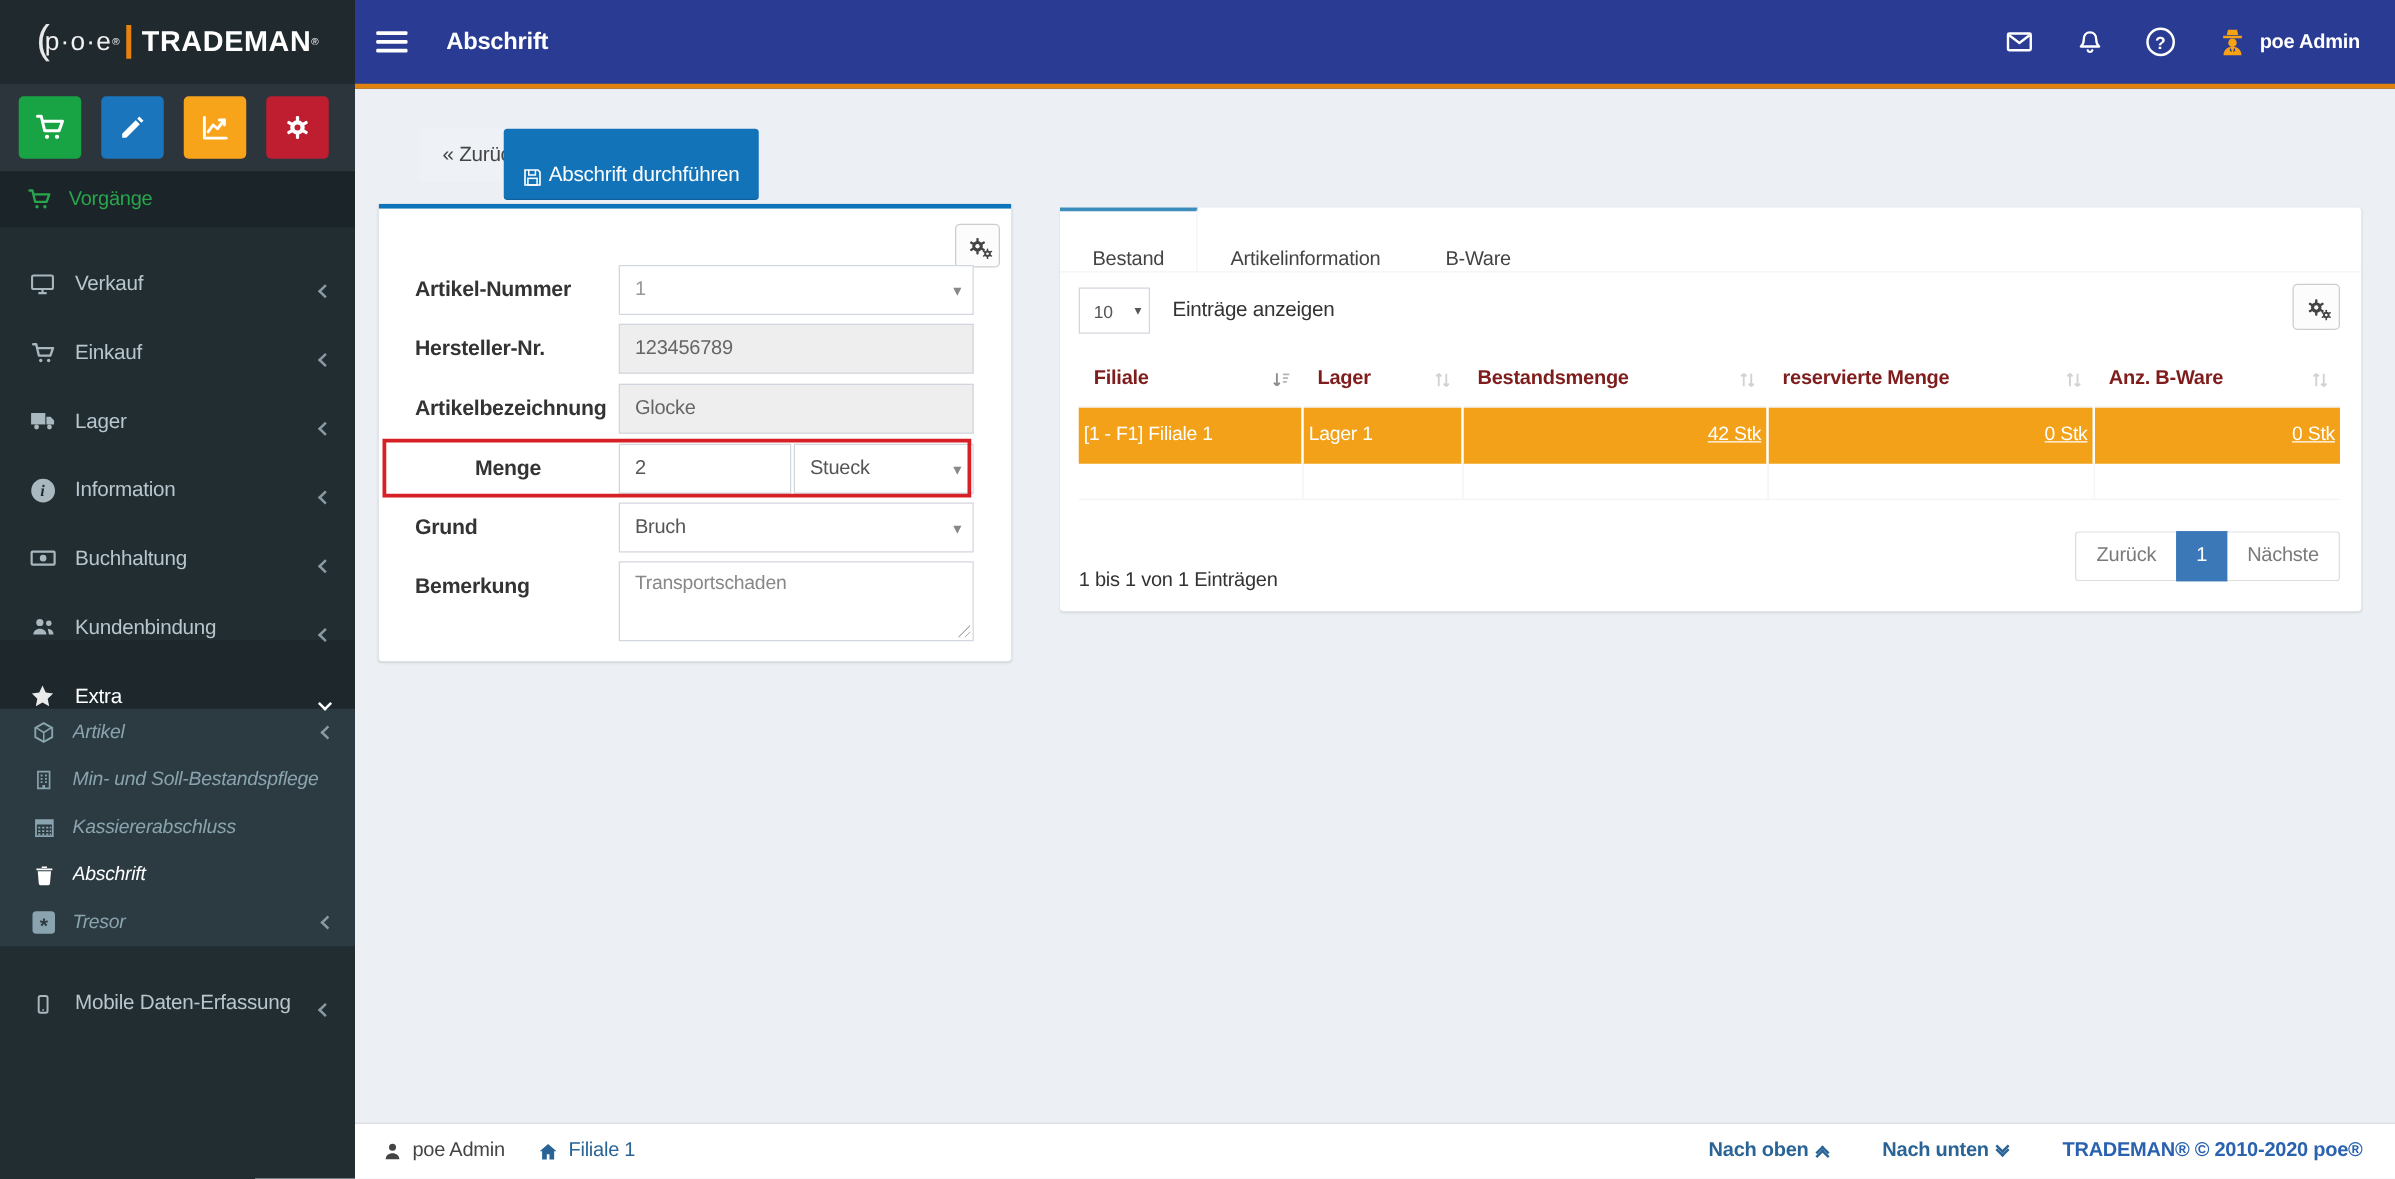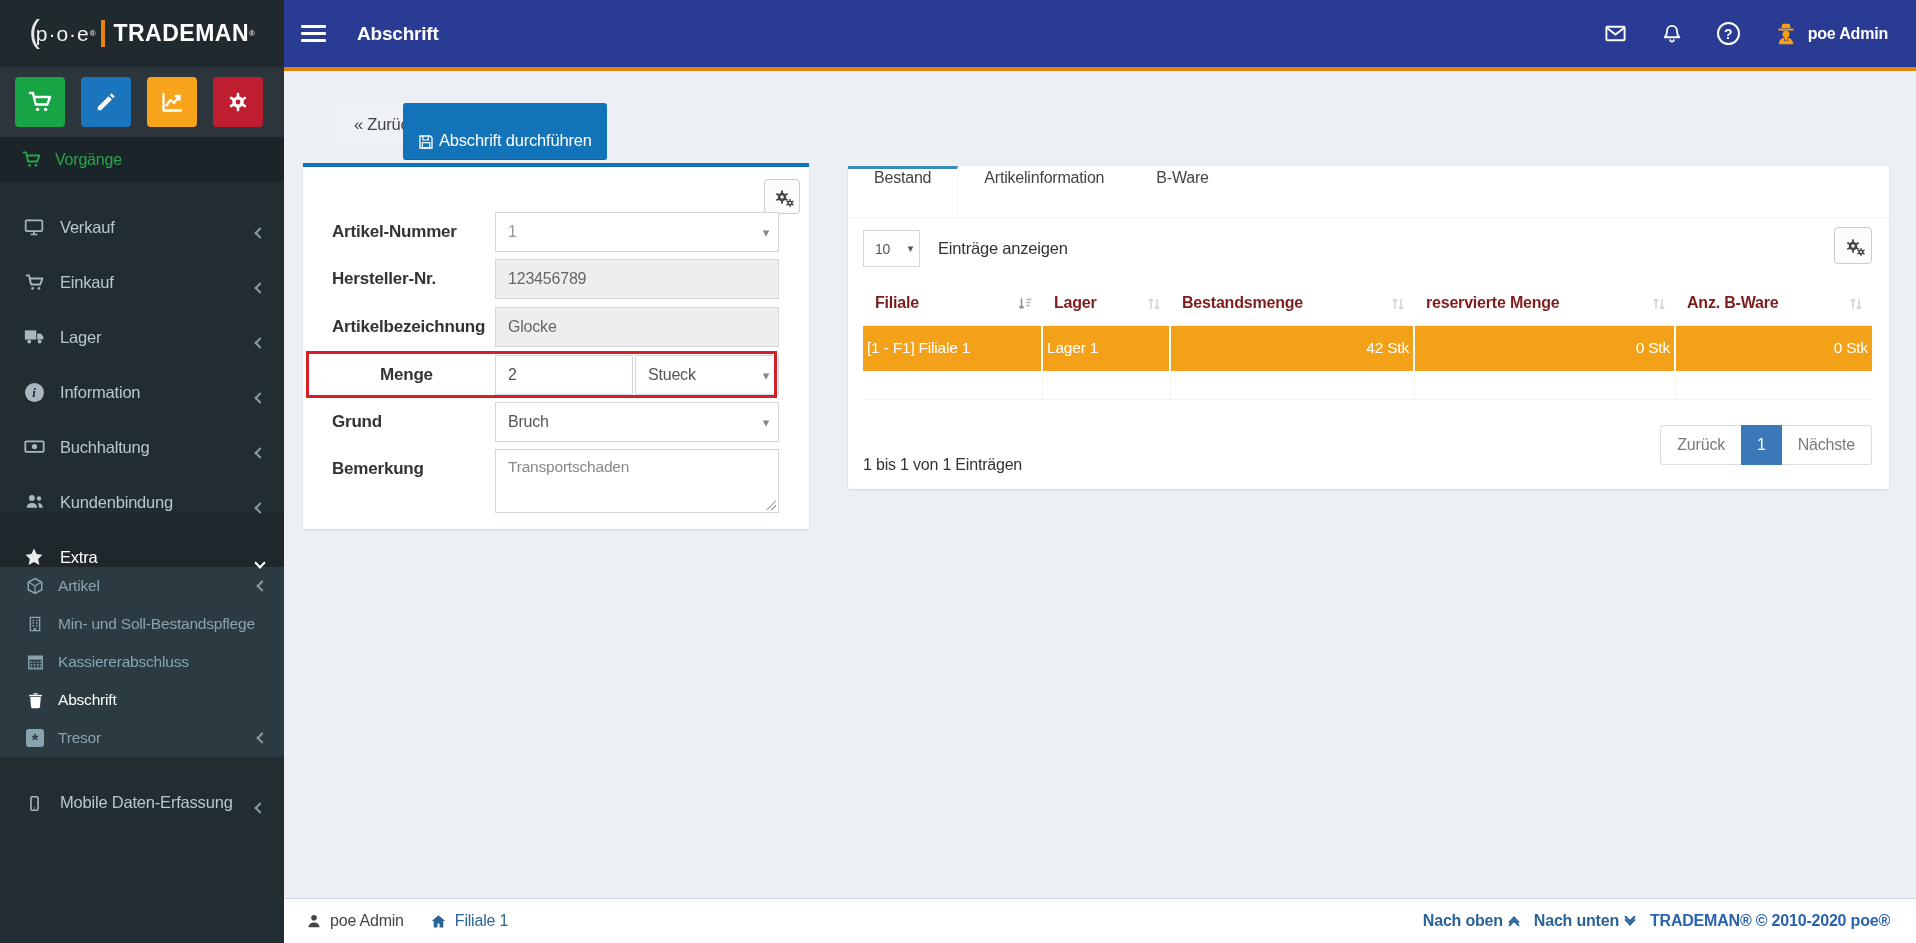--- a/index.html
+++ b/index.html
@@ -19,21 +19,21 @@
   .sc { width:50px; height:50px; border-radius:4px; display:flex; align-items:center; justify-content:center; color:#fff; cursor:pointer; }
   .sc-green { background:#18a444; } .sc-blue { background:#1b75bc; } .sc-yellow { background:#f8a41a; } .sc-red { background:#bf1e31; }
   .menu-header { height:45px; background:#1b2428; color:#29a64d; display:flex; align-items:center; padding-left:22px; gap:14px; font-size:16px; }
   .mitem { height:55px; display:flex; align-items:flex-end; padding:0 20px 0 22px; gap:14px; color:#b8c7ce; font-size:16.5px; cursor:pointer; }
   .mitem .ic { width:24px; display:flex; justify-content:center; opacity:.9; }
   .mitem .lbl { flex:1; white-space:nowrap; }
   .mitem.active-parent { background:#1e282c; color:#fff; }
   .submenu { background:#2c3b41; }
   .sitem { height:38px; display:flex; align-items:center; padding:0 18px 0 24px; gap:12px; color:#8aa4af; font-size:15.5px; cursor:pointer; }
   .sitem .ic { width:22px; display:flex; justify-content:center; }
-  .sitem .lbl { flex:1; white-space:nowrap; overflow:hidden; }
+  .sitem .lbl { flex:1; white-space:nowrap; overflow:hidden;font-style:italic; }
   .sitem.active { color:#fff; }
   .chev { display:inline-block; width:8px; height:8px; border-right:2px solid #8a9aa3; border-bottom:2px solid #8a9aa3; }
   .chev.left { transform:rotate(135deg); }
   .chev.down { transform:rotate(45deg); border-color:#fff; }
   .info-ic { width:19px; height:19px; border-radius:50%; background:#b8c7ce; color:#222d32; display:flex; align-items:center; justify-content:center; font-weight:bold; font-size:13px; font-family:"Liberation Serif",serif; font-style:italic; }
   .info-ic::before { content:"i"; }
   .square-ic { width:18px; height:18px; border-radius:3px; background:#8aa4af; color:#2c3b41; display:flex; align-items:center; justify-content:center; font-weight:bold; font-size:17px; line-height:1; }
   .square-ic::before { content:"*"; transform:translateY(2px); }
 
   
@@ -60,49 +60,49 @@
   .ffield.disabled { background:#eee; color:#666; }
   .fselect { cursor:pointer; padding-right:26px; }
   .fselect::after { content:"▾"; position:absolute; right:9px; color:#888; font-size:13px; }
   .ftextarea { height:64px; align-items:flex-start; padding-top:8px; position:absolute; }
   .ftextarea::after { content:""; position:absolute; right:2px; bottom:2px; width:10px; height:10px; background:repeating-linear-gradient(135deg,#aaa 0 1px,transparent 1px 3.5px); clip-path:polygon(100% 0,100% 100%,0 100%); }
   .red-box { position:absolute; left:3px; top:184px; width:471px; height:47px; border:3px solid #d71f26; pointer-events:none; z-index:3; }
 
   
   .panel-tabs { position:absolute; left:848px; top:166px; width:1041px; height:323px; background:#fff; border-radius:3px; box-shadow:0 1px 2px rgba(0,0,0,.1); }
   .tabs { height:52px; border-bottom:1px solid #f4f4f4; display:flex; }
-  .tab { padding:3px 26px 0; display:flex; align-items:flex-start; font-size:16px; color:#444; cursor:pointer; }
+  .tab { padding:3px 26px 0; display:flex; align-items:flex-end; font-size:16px; color:#444; cursor:pointer; }
   .tab.active { border-top:3px solid #3c8dbc; border-right:1px solid #f4f4f4; padding-top:0; }
   .len-select { position:absolute; left:15px; top:64px; width:57px; height:37px; border:1px solid #d2d6de; display:flex; align-items:center; padding:0 20px 0 11px; font-size:14px; color:#555; cursor:pointer; }
   .len-select::after { content:"▾"; position:absolute; right:6px; font-size:11px; color:#555; }
   .len-label { position:absolute; left:90px; top:64px; line-height:37px; font-size:16.5px; color:#333; }
   .panel-tabs .gear-btn { top:61px; right:17px; width:38px; height:37px; }
 
   table.grid { position:absolute; left:15px; top:117px; width:1009px; border-collapse:collapse; table-layout:fixed; }
   table.grid th { text-align:left; font-size:16px; font-weight:bold; color:#7f1d1d; padding:11px 28px 13px 12px; border-bottom:1px solid #f0f0f0; position:relative; cursor:pointer; }
   .sorts { position:absolute; right:9px; top:50%; transform:translateY(-50%); }
   tr.data-row td { height:45px; background:#f3a118; color:#fff; font-size:15.5px; padding:0 4px; border-right:2px solid #fff; vertical-align:middle; }
   tr.data-row td:last-child { border-right:none; }
   tr.empty-row td { height:29px; border-right:1px solid #f4f4f4; border-bottom:1px solid #f4f4f4; }
   tr.empty-row td:last-child { border-right:none; }
   td.num, th.num-h { }
-  td.num { text-align:right; }
+  td.num { text-align:right;text-decoration:underline; }
 
   .tbl-info { position:absolute; left:15px; top:279px; height:40px; line-height:40px; font-size:16px; color:#333; }
   .pagination { position:absolute; right:17px; top:259px; display:flex; }
   .pg { height:40px; padding:0 16px; display:flex; align-items:center; border:1px solid #ddd; background:#fff; color:#7a7a7a; font-size:16px; cursor:pointer; }
   .pg.prev { border-radius:3px 0 0 3px; border-right:none; }
   .pg.active { background:#3a78b8; border-color:#3a78b8; color:#fff; padding:0 15px; }
   .pg.next { border-radius:0 3px 3px 0; border-left:none; }
 
   
   .footer { position:absolute; left:284px; bottom:0; width:1632px; height:45px; background:#fff; border-top:1px solid #d2d6de; display:flex; align-items:center; font-size:16px; color:#444; }
   .f-user { display:flex; align-items:center; gap:8px; margin-left:22px; }
   .f-filiale { display:flex; align-items:center; gap:8px; margin-left:26px; color:#2a6496; cursor:pointer; }
-  .f-right { margin-left:auto; display:flex; align-items:center; gap:16px; margin-right:26px; }
+  .f-right { margin-left:auto; display:flex; align-items:center; gap:44px; margin-right:26px; }
   .f-link { display:flex; align-items:center; gap:7px; color:#2a6496; font-weight:bold; cursor:pointer; }
   .f-copy { color:#2a62b0; font-weight:bold; }
   .dchev { display:inline-flex; flex-direction:column; }
   .dchev i { display:block; width:8px; height:8px; border-right:2px solid #2a6496; border-bottom:2px solid #2a6496; }
   .dchev.up i { transform:rotate(-135deg); margin-bottom:-5px; }
   .dchev.down i { transform:rotate(45deg); margin-top:-5px; }
 </style>
 </head>
 <body>
 

